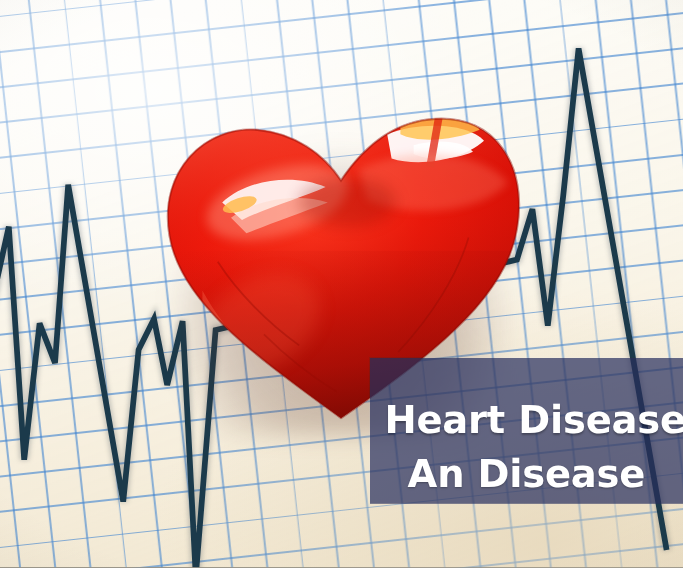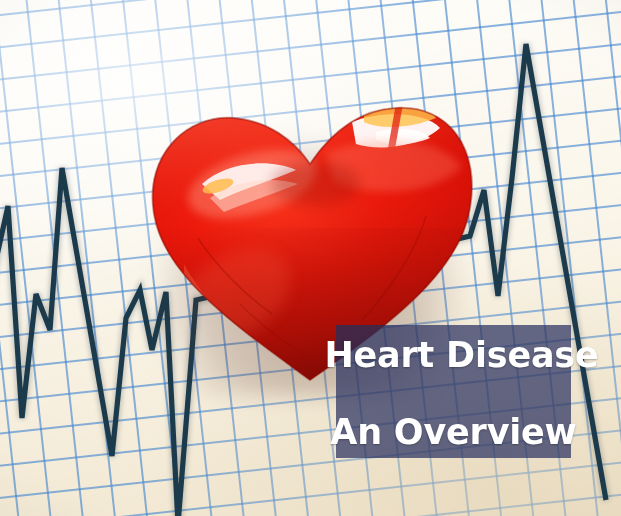--- a/index.html
+++ b/index.html
@@ -105,30 +105,30 @@
       rgba(90,50,40,0) 72%);
     filter: blur(10px);
   }
   .heart-svg { position: absolute; inset: 0; width: 340px; height: 310px; }
 
   
   .caption {
     position: absolute;
     left: 336px;
     top: 325px;
-    width: 235px;
+    width: 285px;
     height: 133px;
     background: rgba(38,46,92,0.70);
     backdrop-filter: saturate(0.8);
     box-sizing: border-box;
     padding: 6px 8px 0 8px;
     display: flex;
     flex-direction: column;
     align-items: center;
-    justify-content: space-between;
+    justify-content: flex-end;
   }
   .caption-line {
     color: #ffffff;
     font-size: 35px;
     font-weight: bold;
     line-height: 1.42;
     letter-spacing: -0.2px;
     white-space: nowrap;
     text-shadow: 0 1px 2px rgba(0,0,0,0.30);
   }
@@ -254,16 +254,16 @@
                C 4,66 48,26 94,30
                C 128,33 154,52 170,76
                C 190,46 218,22 256,20
                C 310,17 340,62 330,120
                C 320,184 248,238 170,292 Z" fill="none" stroke="#8a0c05" stroke-width="2" opacity="0.45"></path>
     </svg>
   </div>
 
   <div class="caption">
     <div class="caption-line l1">Heart Disease</div>
-    <div class="caption-line l2">An Overview</div>
+    <div class="caption-line l2">An Disease</div>
   </div>
 
 </div>
 
 </body></html>

